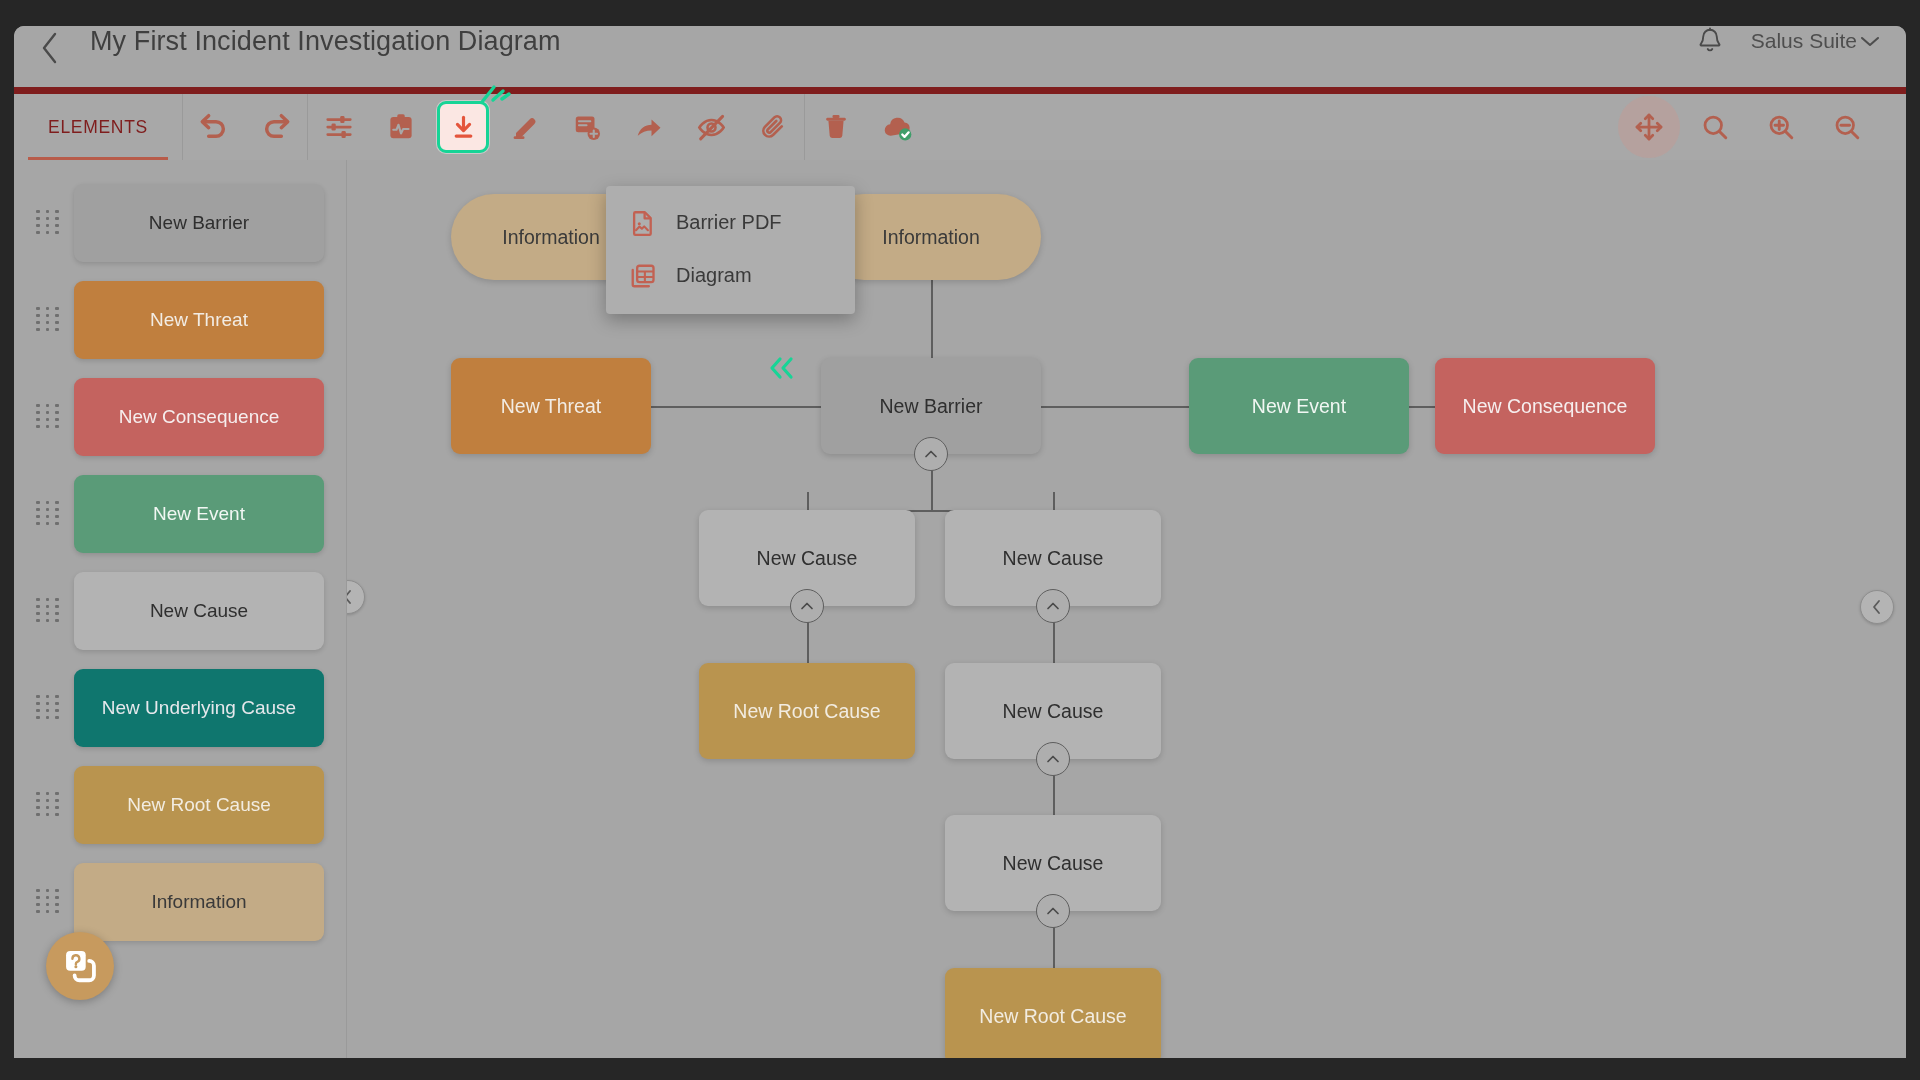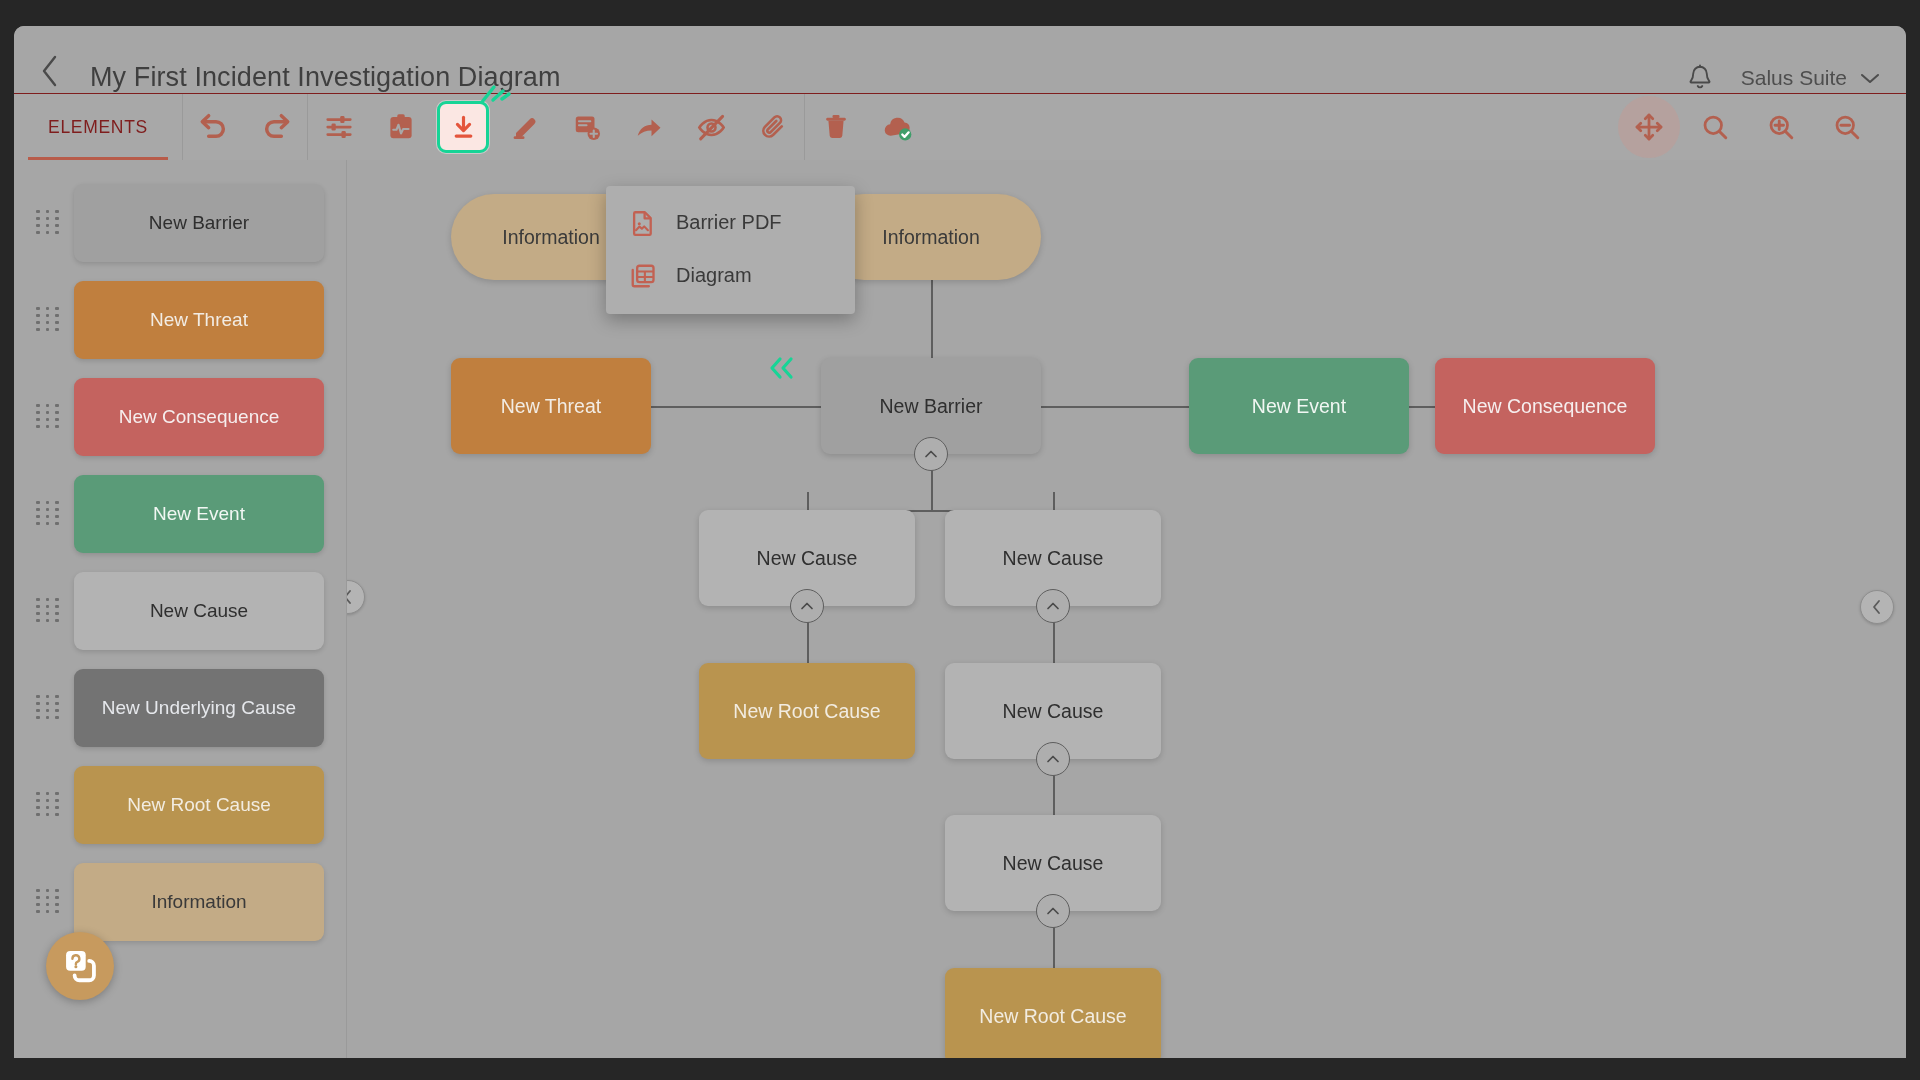--- a/index.html
+++ b/index.html
@@ -21,40 +21,40 @@
     width: 1892px; height: 1032px;
     background: #a6a6a6;
     border-radius: 10px 10px 0 0;
     overflow: hidden;
   }
   
   #header {
     position: absolute; left: 0; top: 0;
     width: 1892px; height: 68px;
     background: #a6a6a6;
-    display: flex; align-items: flex-end;
-    border-bottom: 1px solid #7f1d1d;
+    display: flex; align-items: flex-start;
+    border-bottom: 7px solid #7f1d1d;
   }
   #back-chevron {
     width: 44px; height: 44px; margin-left: 14px;
     display: flex; align-items: center; justify-content: center;
     color: #4a4a4a; cursor: pointer;
   }
   #page-title {
     margin-left: 18px;
     font-size: 27px; color: #3f3f3f;
     letter-spacing: .1px; white-space: nowrap;
   }
   #header-right {
     margin-left: auto; display: flex; align-items: center;
     padding-right: 26px; gap: 26px;
   }
   #bell-icon { width: 30px; height: 30px; color: #4a4a4a; cursor: pointer; }
   #user-menu {
-    display: flex; align-items: center; gap: 13px;
+    display: flex; align-items: center; gap: 3px;
     font-size: 21px; color: #4e4e4e; cursor: pointer;
   }
   
   #toolbar {
     position: absolute; left: 0; top: 68px;
     width: 1892px; height: 66px;
     background: #a8a8a8;
     display: flex; align-items: center;
   }
   .tabs { display: flex; align-items: stretch; height: 66px; }
@@ -473,21 +473,21 @@
               <i></i>
               <i></i>
               <i></i>
               <i></i>
               <i></i>
               <i></i>
               <i></i>
               <i></i>
               <i></i>
             </div>
-            <div class="el-chip" style="background: #737373; color: rgb(230, 232, 236);">New Underlying Cause</div>
+            <div class="el-chip" style="background: #0f766e; color: rgb(230, 232, 236);">New Underlying Cause</div>
           </div>
           <div class="el-row">
             <div class="drag-handle">
               <i></i>
               <i></i>
               <i></i>
               <i></i>
               <i></i>
               <i></i>
               <i></i>

